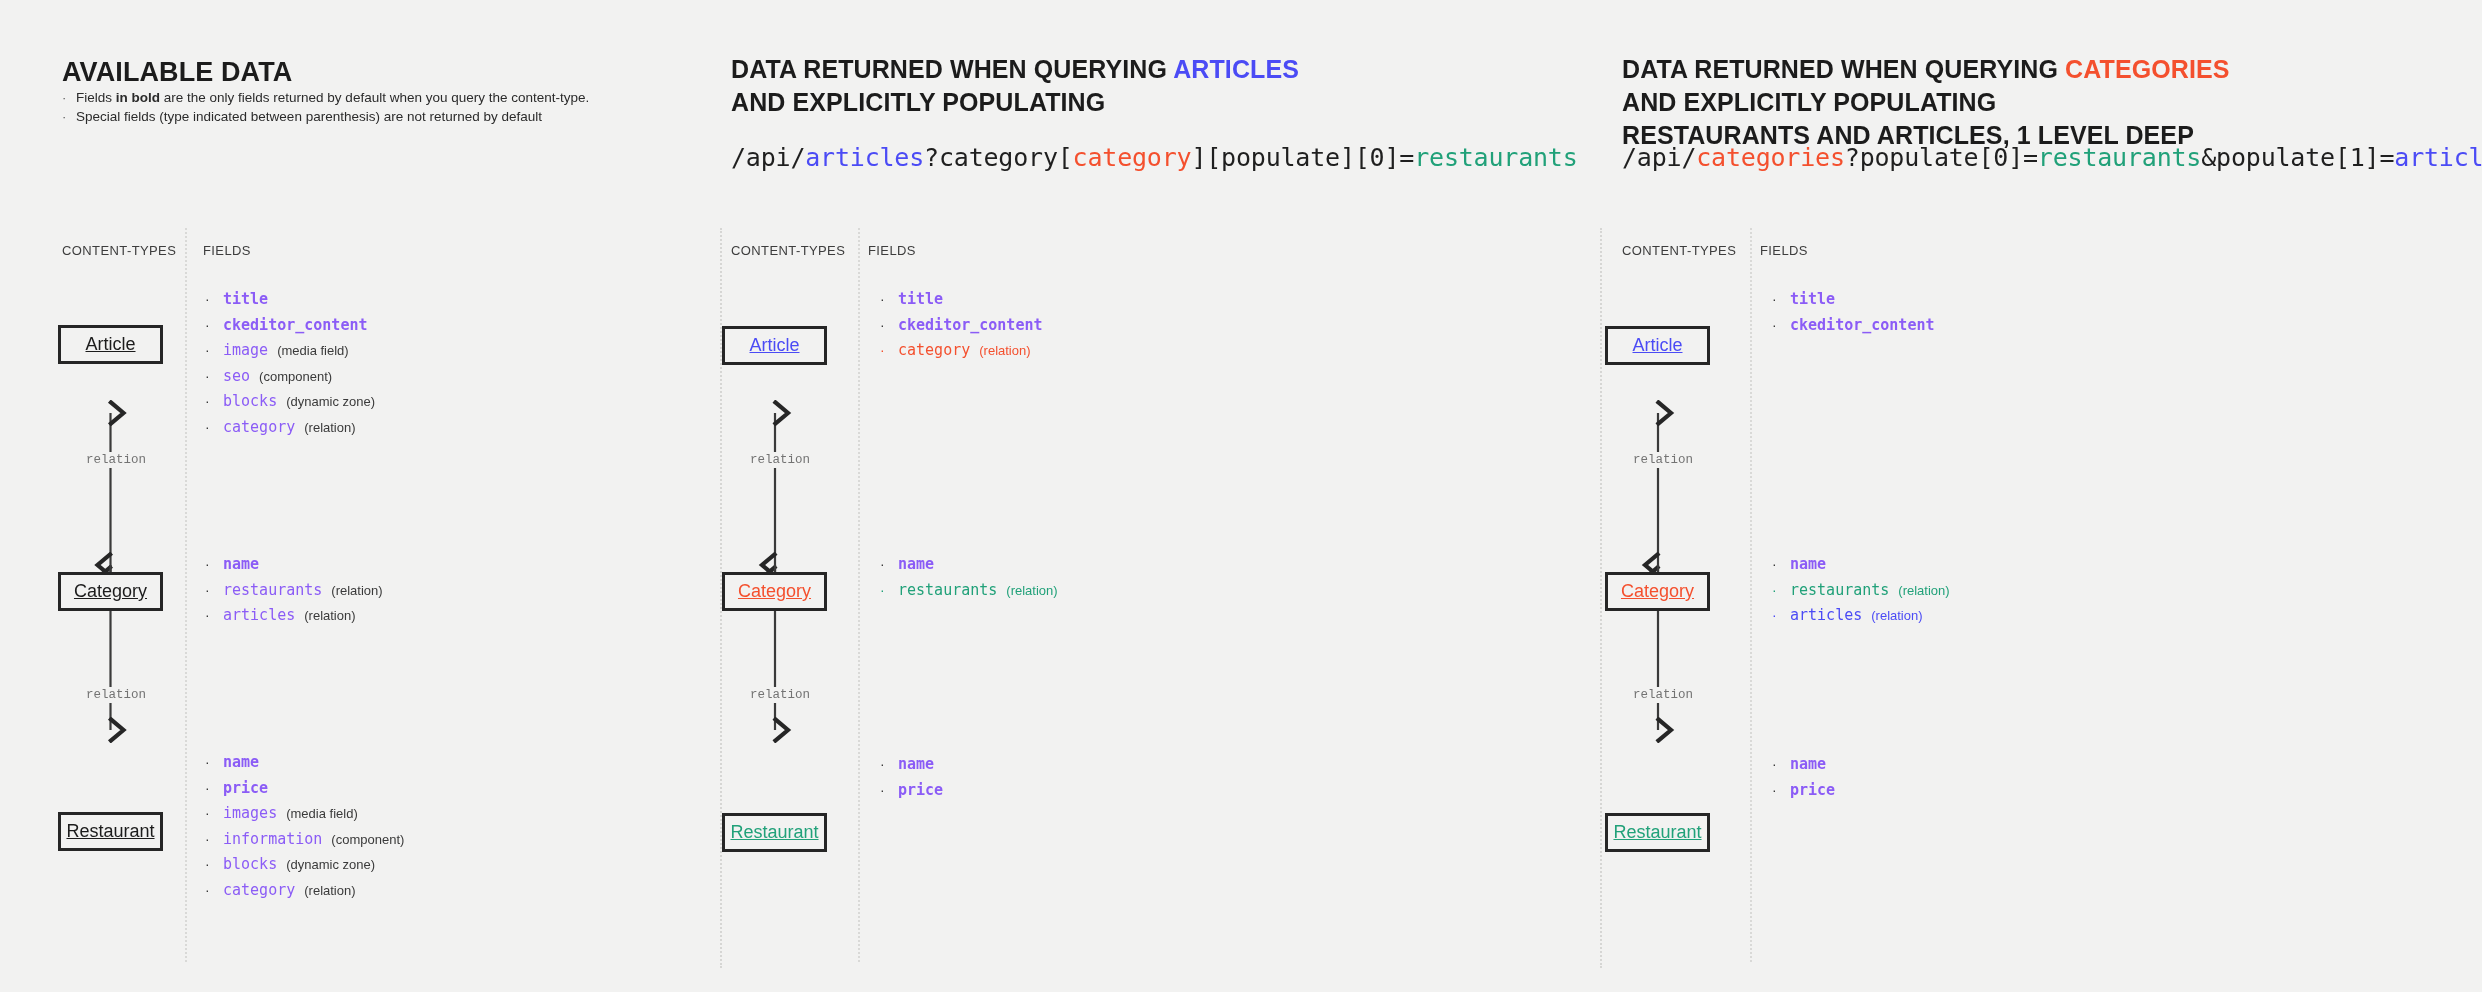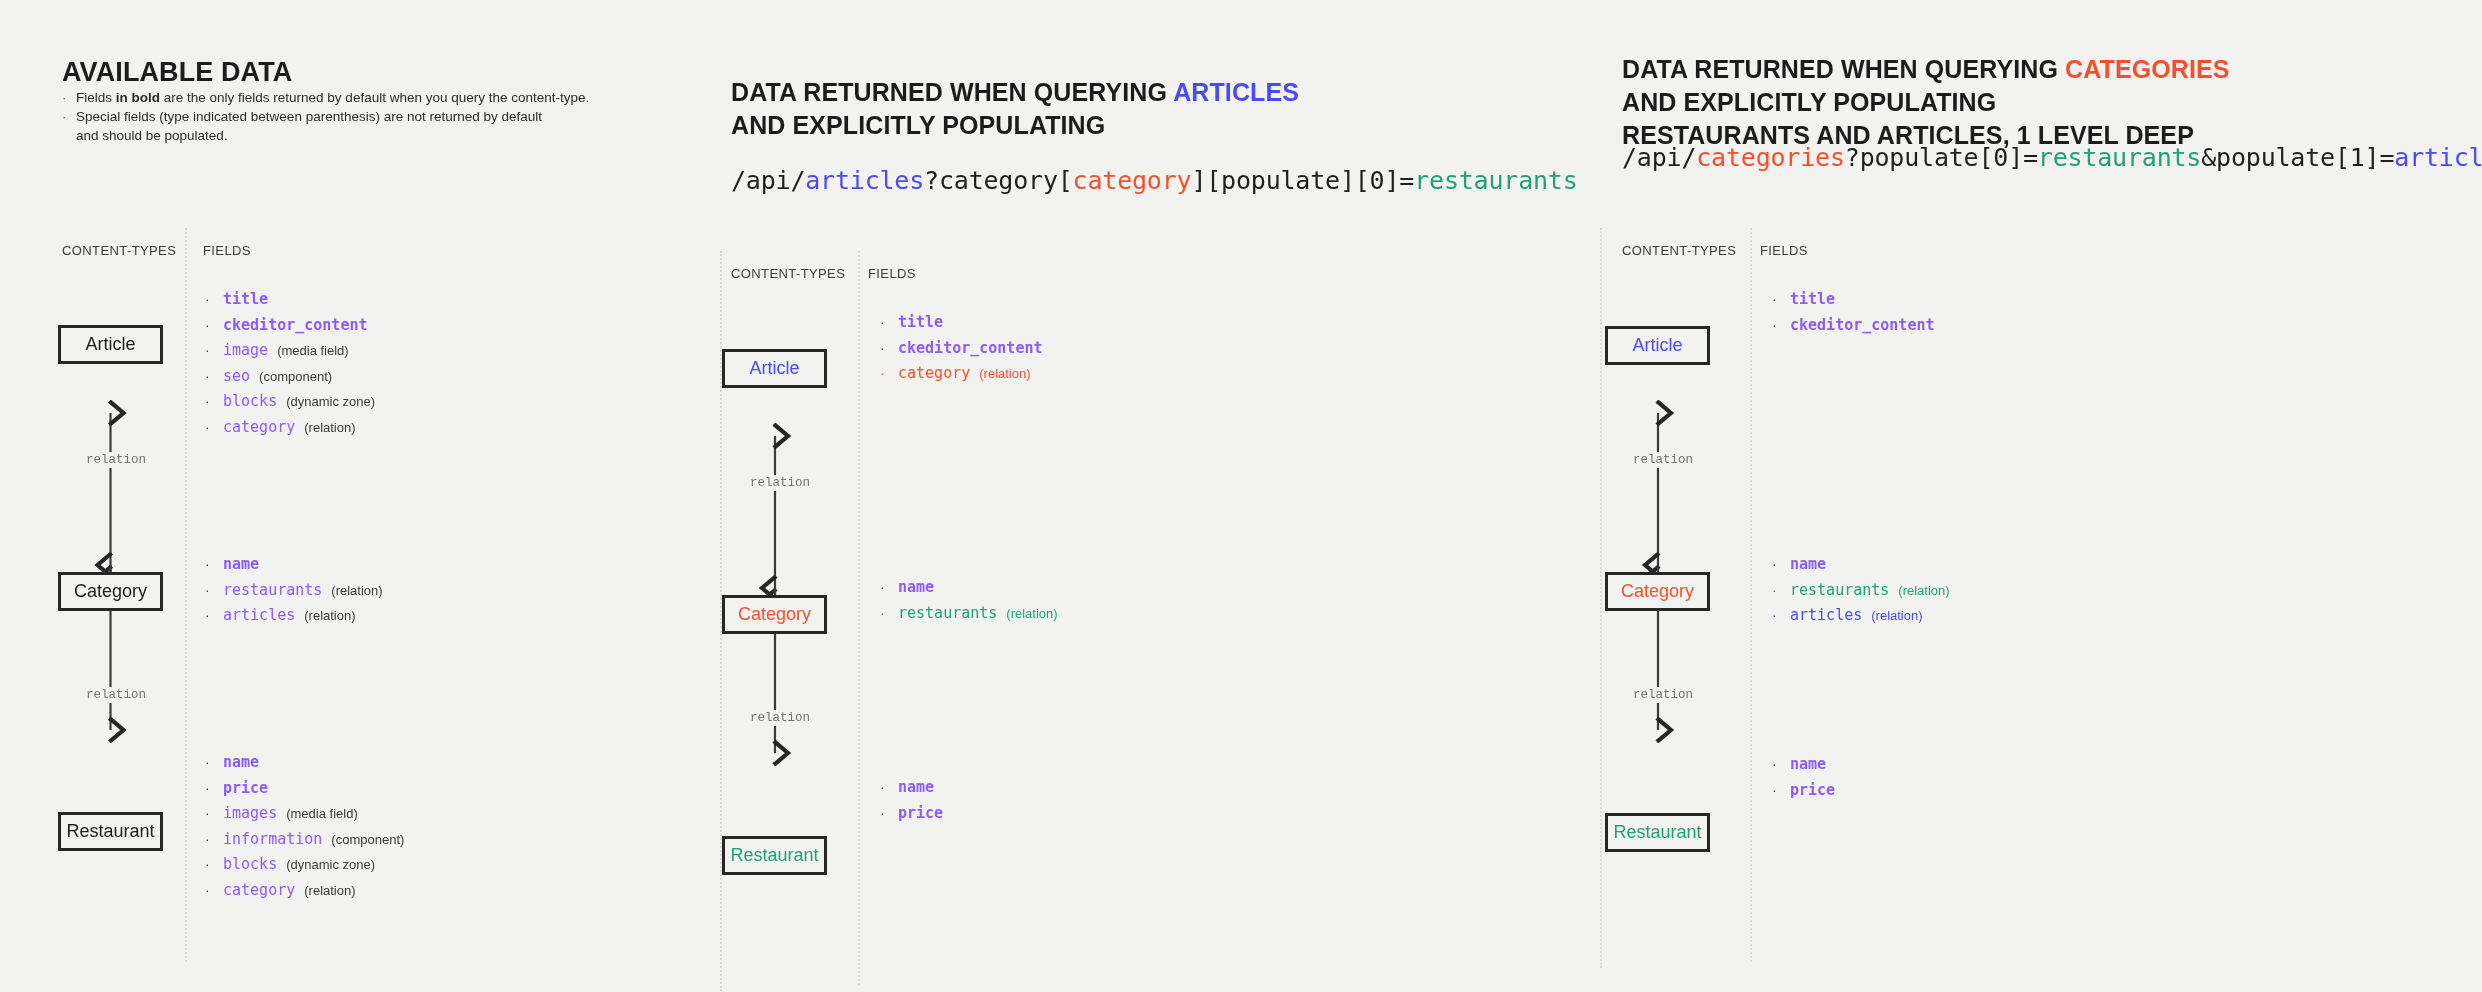--- a/index.html
+++ b/index.html
@@ -20,21 +20,21 @@
     height: 992px;
   }
 
   
   .panel {
     position: absolute;
     top: 0;
     height: 800px;
   }
   #panel-0 { left: 0px;    width: 720px; }
-  #panel-1 { left: 720px;  width: 880px; margin-top: 23px; }
+  #panel-1 { left: 720px;  width: 880px; }
   #panel-2 { left: 1600px; width: 882px; }
 
   
   .panel-sep {
     position: absolute;
     top: 228px;
     width: 0;
     height: 740px;
     border-left: 2px dotted #d6d6d4;
   }
@@ -127,20 +127,21 @@
     position: absolute;
     box-sizing: border-box;
     border: 3px solid #262626;
     background: #f2f2f1;
     display: flex;
     align-items: center;
     justify-content: center;
     font-size: 18px;
     height: 39px;
     color: #1c1c1c;
+    text-decoration: underline;
   }
   .node.n-blue  { color: #4b4bf5; }
   .node.n-red   { color: #f4502e; }
   .node.n-green { color: #21a179; }
 
   .rel-label {
     position: absolute;
     font-size: 12.5px;
     color: #737373;
     background: #f2f2f1;
@@ -198,24 +199,20 @@
         <span class="note-text">
           <span>Fields </span><b>in bold</b><span> are the only fields returned by default when you query the content-type.</span>
         </span>
       </div>
       <div class="note-row">
         <span class="note-bullet">·</span>
         <span class="note-text">
           <span>Special fields (type indicated between parenthesis) are not returned by default</span>
         </span>
       </div>
-      <div class="note-row">
-        <span class="note-bullet"></span>
-        <span class="note-text">and should be populated.</span>
-      </div>
     </div>
 
     <div class="col-label" style="left:62px; top:243px;">CONTENT-TYPES</div>
     <div class="col-label" style="left:203px; top:243px;">FIELDS</div>
     <div class="inner-sep" style="left:185px;"></div>
 
     <svg class="diagram" viewBox="0 0 720 992">
       <defs>
         <marker id="ah0-up" markerWidth="12" markerHeight="12" refX="6" refY="9.5" orient="auto">
           <path d="M1.2,9.3 L6,3.6 L10.8,9.3" fill="none" stroke="#262626" stroke-width="1.9" stroke-linecap="square"></path>

